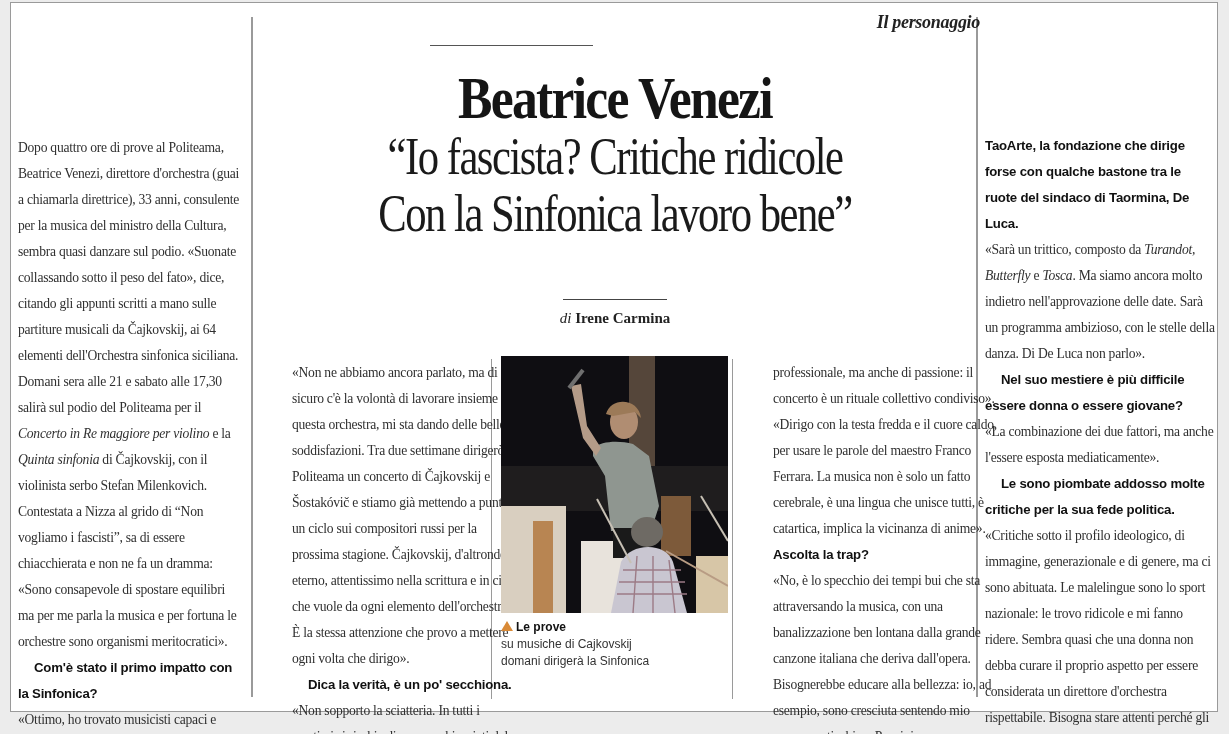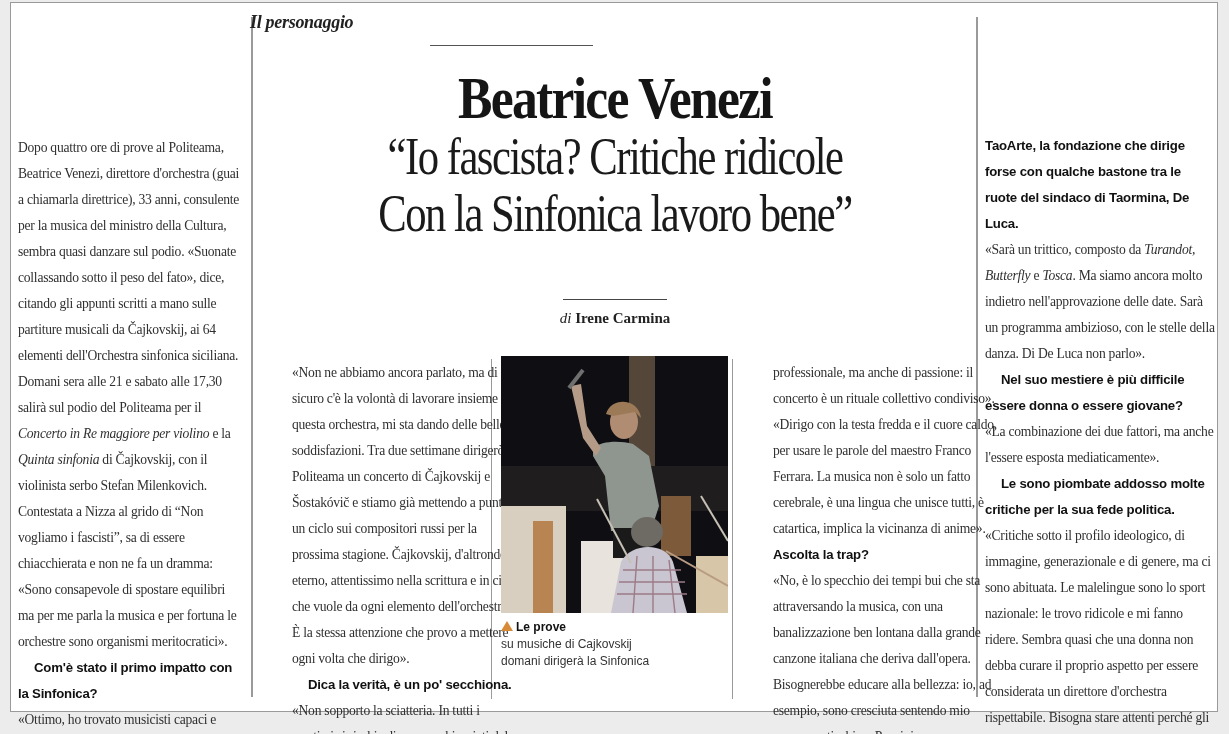--- a/index.html
+++ b/index.html
@@ -48,21 +48,21 @@
       letter-spacing: -0.2px;
     }
     .indent {
       text-indent: 16px;
     }
     .kicker {
       position: absolute;
       left: 250px;
       top: 12px;
       width: 730px;
-      text-align: left;
+      text-align: right;
       font-style: italic;
       font-weight: bold;
       font-size: 18px;
       color: #222;
       letter-spacing: -0.3px;
     }
     .kicker-rule {
       position: absolute;
       left: 430px;
       top: 45px;

